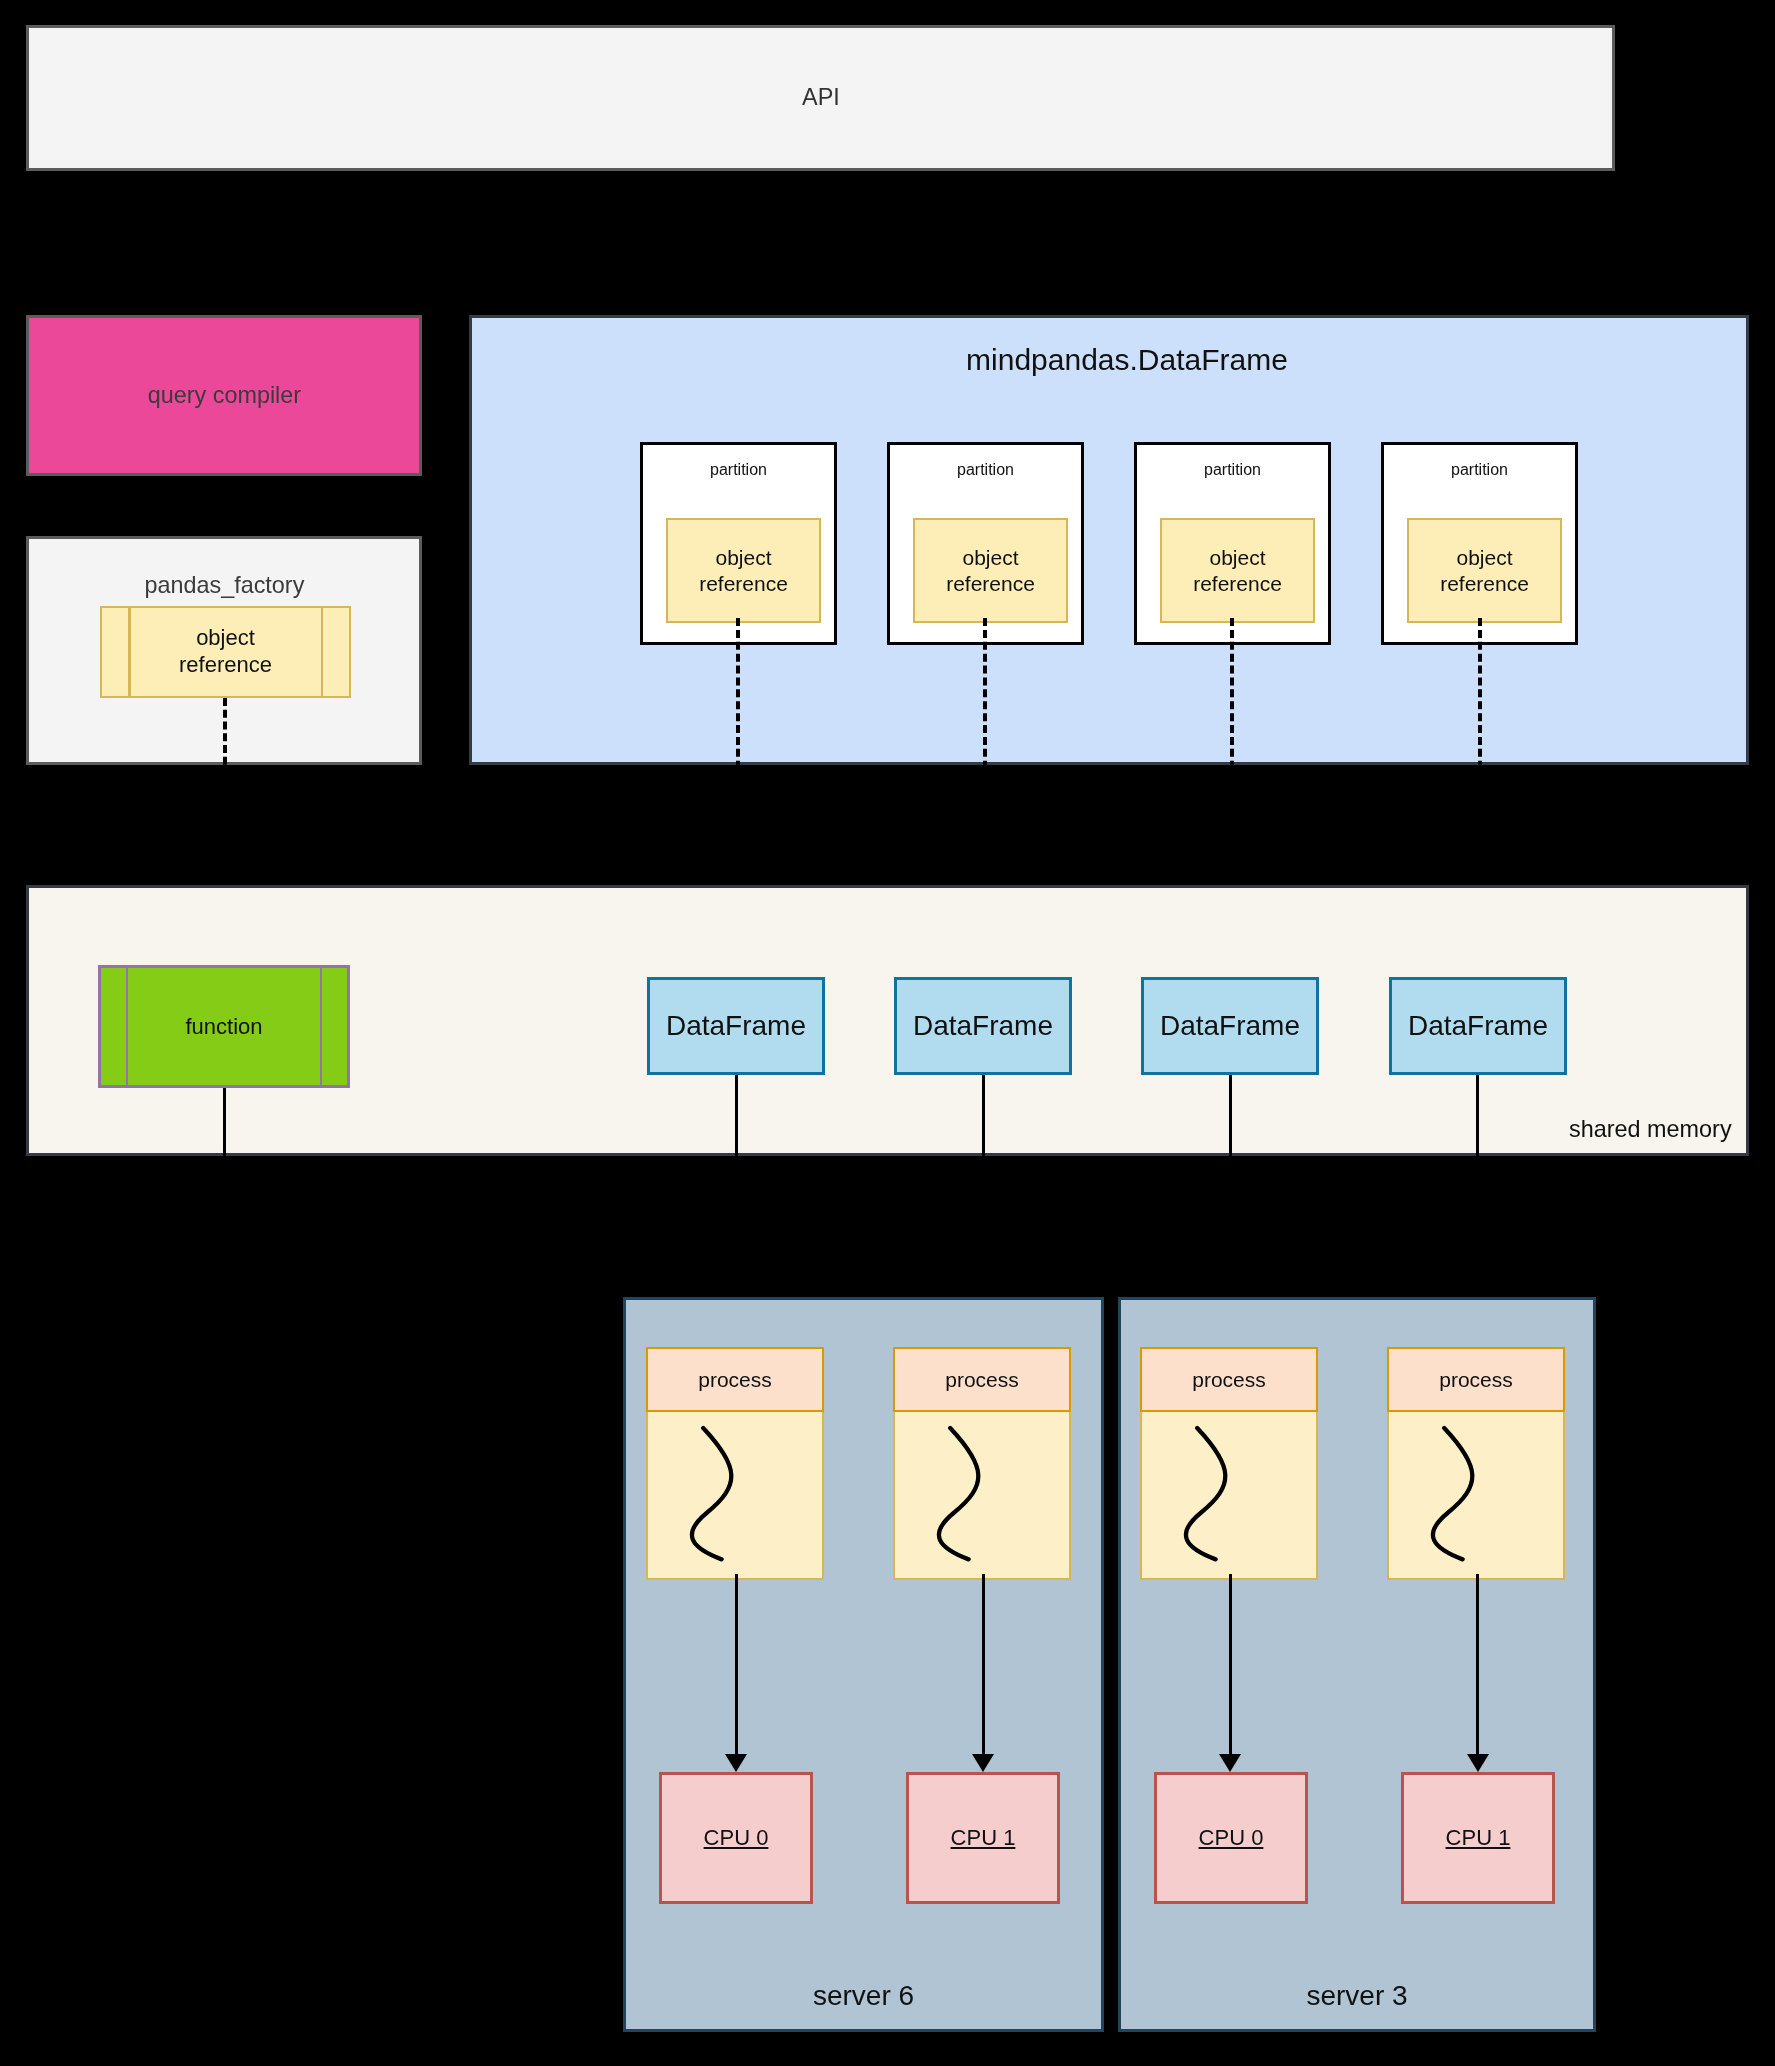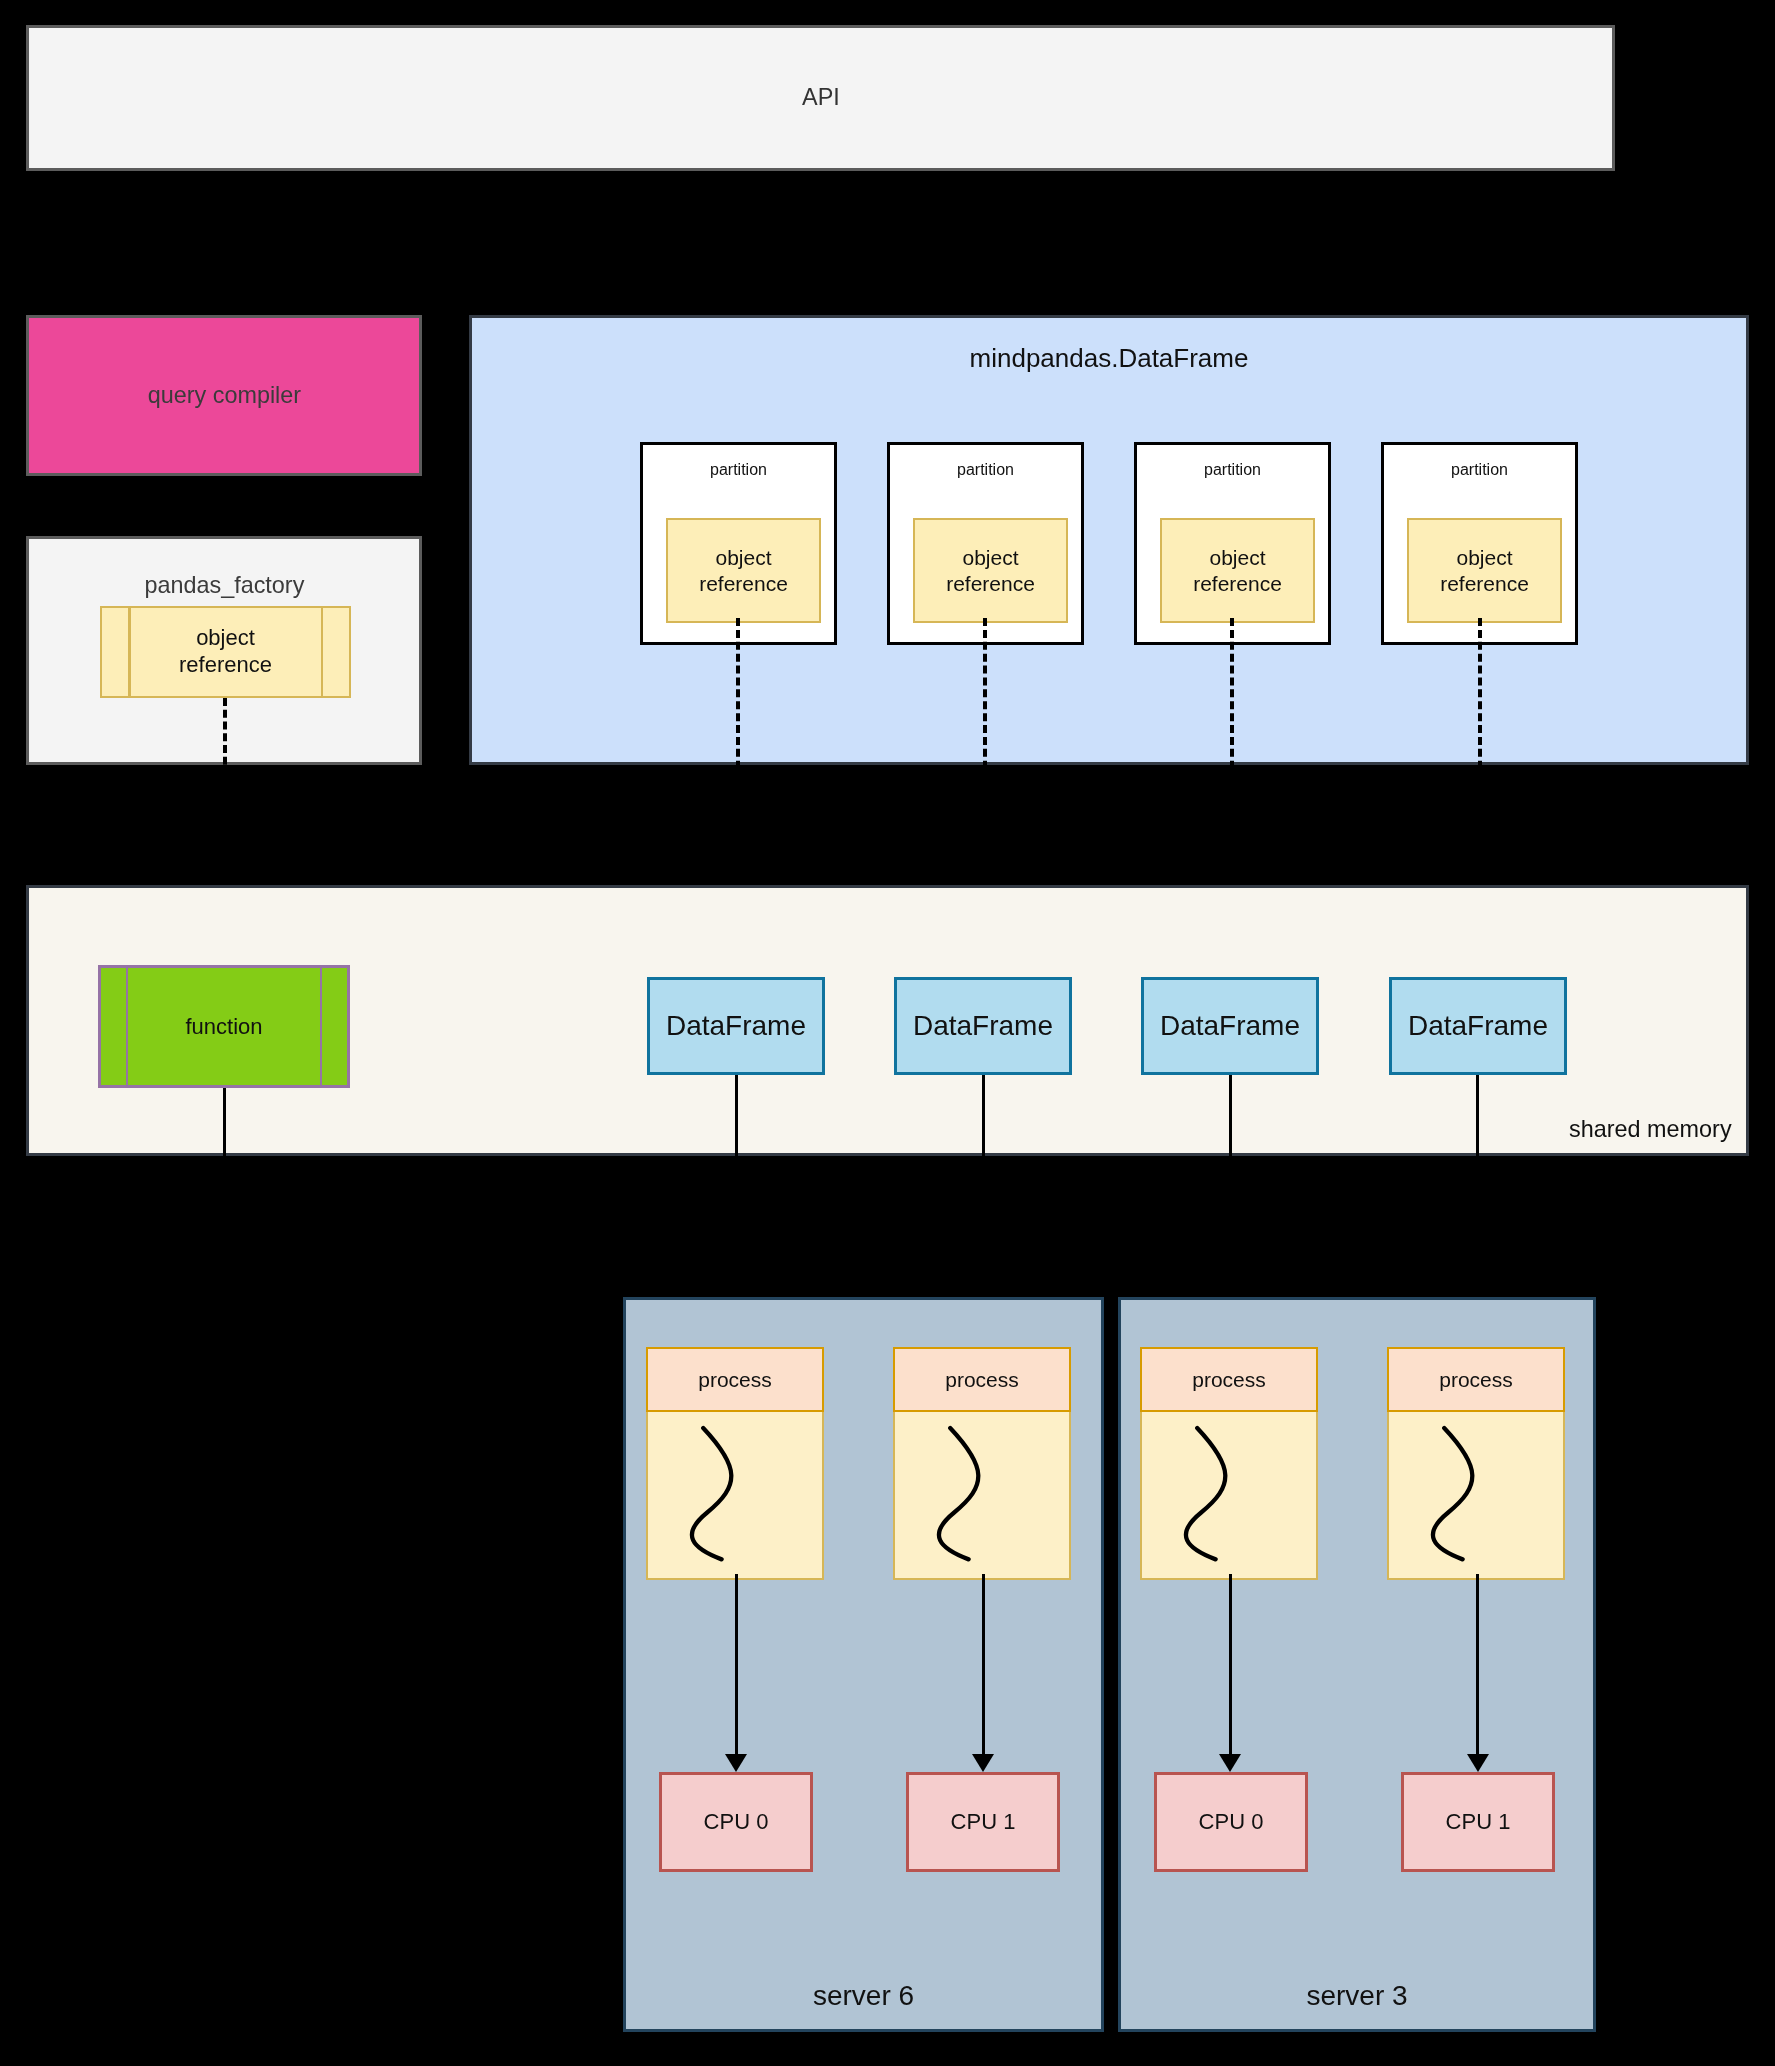--- a/index.html
+++ b/index.html
@@ -18,21 +18,21 @@
   .pf-title{position:absolute;left:0;top:33px;width:100%;text-align:center;font-size:23.4px;color:#3b3b3b;}
 
   
   .objref-ds{left:100px;top:606px;width:251px;height:92px;background:#fdeeb8;border:2.5px solid #d6b656;}
   .objref-ds .bar{position:absolute;top:0;bottom:0;width:2.5px;background:#d6b656;}
   .objref-ds .bar.l{left:26px;} .objref-ds .bar.r{right:26px;}
   .objref-ds .txt{position:relative;z-index:2;font-size:22px;line-height:1.22;color:#111;}
 
   
   .mp-panel{left:469px;top:315px;width:1280px;height:450px;background:#cce0fb;border:3.7px solid #343b45;}
-  .mp-title{position:absolute;left:0;top:24.6px;width:100%;text-align:center;font-size:26px;color:#111;}
+  .mp-title{position:absolute;left:0;top:24.6px;width:100%;text-align:center;font-size:30px;color:#111;padding-left:18px;}
 
   .partition{top:442px;width:197px;height:203px;background:#fff;border:3.7px solid #000;}
   .partition .p-title{position:absolute;left:0;top:16px;width:100%;text-align:center;font-size:16px;color:#111;}
   .partition .objref{position:absolute;left:23px;top:73px;width:151px;height:101px;background:#fdeeb8;border:2.5px solid #d6b656;
                      display:flex;align-items:center;justify-content:center;text-align:center;font-size:21px;line-height:1.22;color:#111;}
 
   
   .sm-panel{left:26.4px;top:885px;width:1723px;height:271px;background:#f8f5ee;border:3.7px solid #343b45;}
   .sm-label{position:absolute;right:14.8px;bottom:9.8px;font-size:23.4px;color:#111;}
 
@@ -47,22 +47,22 @@
 
   
   .server{top:1297px;height:735px;background:#b1c4d4;border:3.7px solid #23445d;}
   .server .s-label{position:absolute;left:0;bottom:17px;width:100%;text-align:center;font-size:28px;color:#111;}
 
   .proc{width:178px;border-radius:11px;}
   .proc .head{height:61px;background:#fce0cc;border:2.5px solid #d79b00;
               display:flex;align-items:center;justify-content:center;font-size:21px;color:#111;}
   .proc .body{height:166px;background:#fdf0c8;border:2.5px solid #d6b656;border-top:none;position:relative;}
 
-  .cpu{width:154px;height:100px;background:#f5cdcd;border:3.1px solid #b85450;
-       display:flex;align-items:center;justify-content:center;font-size:22px;color:#111;}
+  .cpu{width:154px;height:132px;background:#f5cdcd;border:3.1px solid #b85450;
+       display:flex;align-items:center;justify-content:center;font-size:22px;color:#111;text-decoration:underline;}
 
   
   .vline{position:absolute;width:3.1px;background:#000;}
   .vdash{position:absolute;width:0;border-left:4.3px dashed #000;}
   .arrow{position:absolute;width:0;height:0;border-left:11px solid transparent;border-right:11px solid transparent;border-top:18.4px solid #000;}
 </style>
 </head>
 <body>
 
 <div class="abs api-box ctr">

